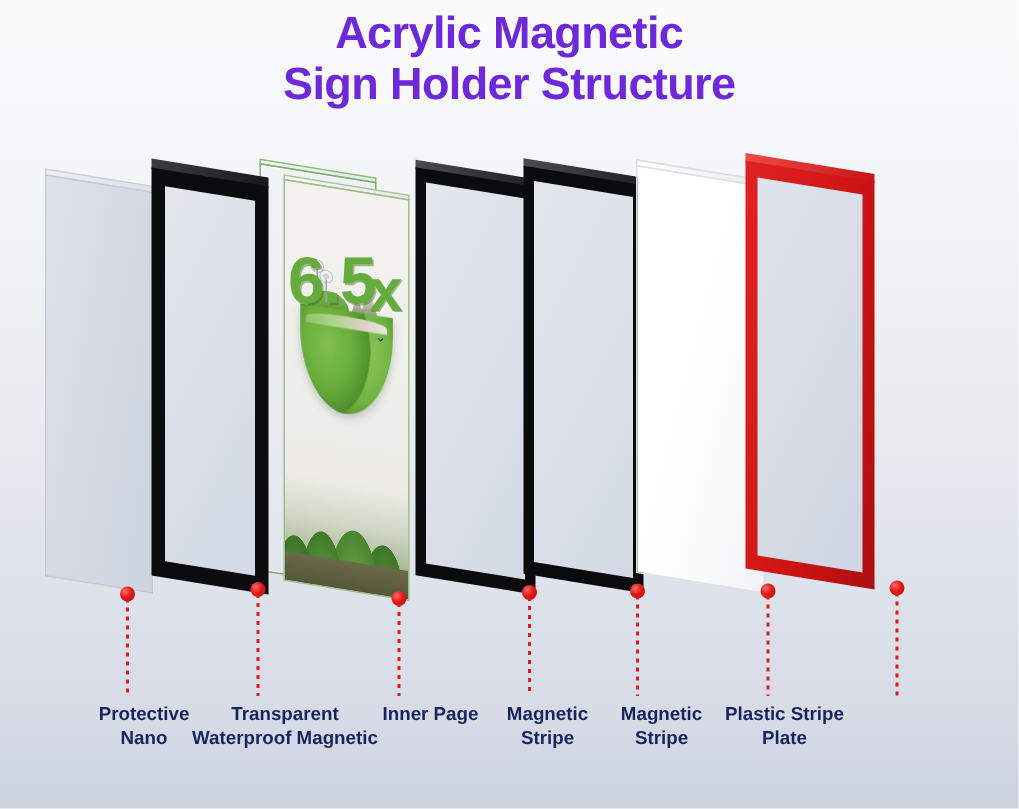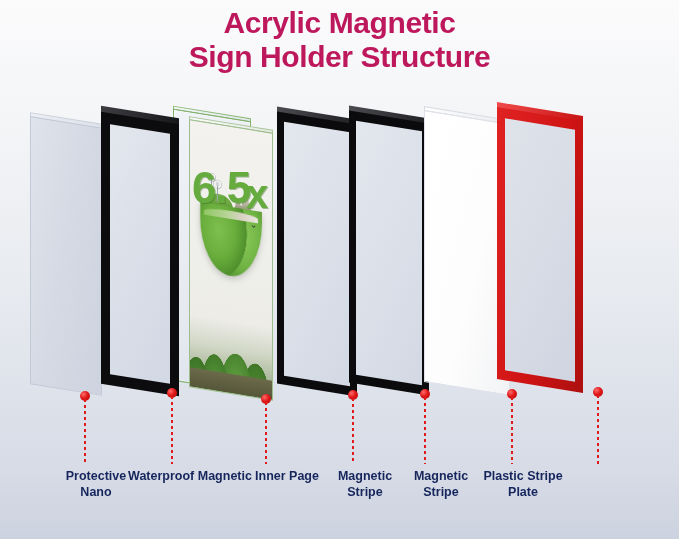--- a/index.html
+++ b/index.html
@@ -12,21 +12,21 @@
   #stage{position:absolute;inset:0;}
 
   
   .title{
     position:absolute;left:0;right:0;top:6px;
     text-align:center;
     font-weight:bold;
     font-size:30px;
     line-height:1.12;
     letter-spacing:-0.4px;
-    color:#be185d;
+    color:#6d28d9;
   }
   .title .l2{display:block;}
 
   
   .layer{
     position:absolute;
     transform-origin:top left;
   }
   
   .plate{
@@ -277,20 +277,21 @@
   <div class="leader" style="left:597px;top:388px;height:76px;">
       <div class="dot"></div>
       <div class="dash"></div>
     </div>
 
   <div class="lbl" style="left:84px;top:469px;">
     <span>Protective</span>
     <span>Nano</span>
   </div>
   <div class="lbl" style="left:178px;top:469px;">
+    <span>Transparent</span>
     <span>Waterproof Magnetic</span>
   </div>
   <div class="lbl" style="left:275px;top:469px;">
     <span>Inner Page</span>
   </div>
   <div class="lbl" style="left:353px;top:469px;">
     <span>Magnetic</span>
     <span>Stripe</span>
   </div>
   <div class="lbl" style="left:429px;top:469px;">

